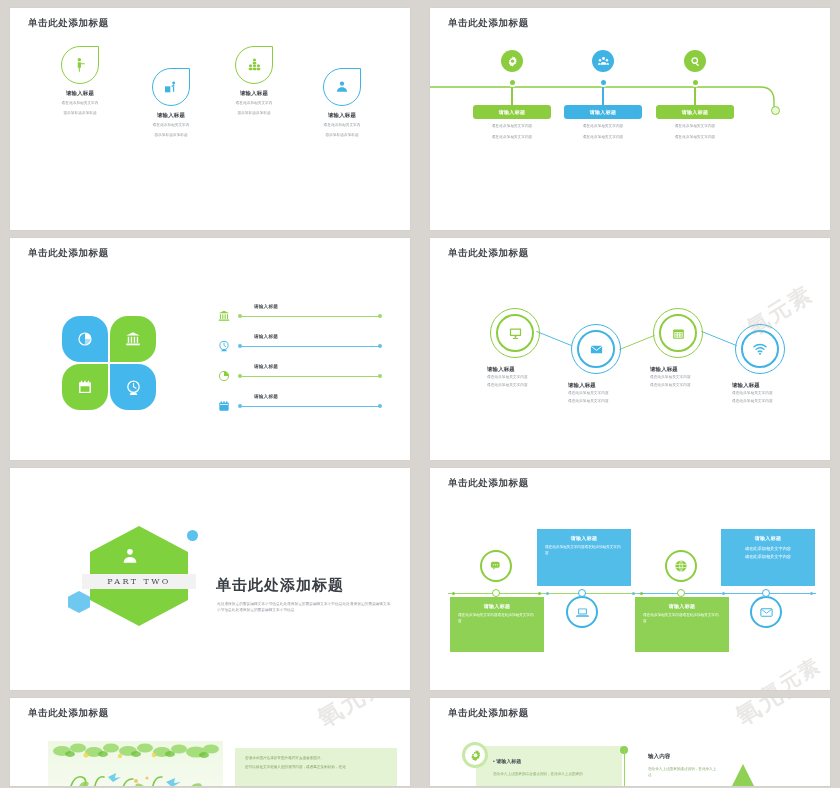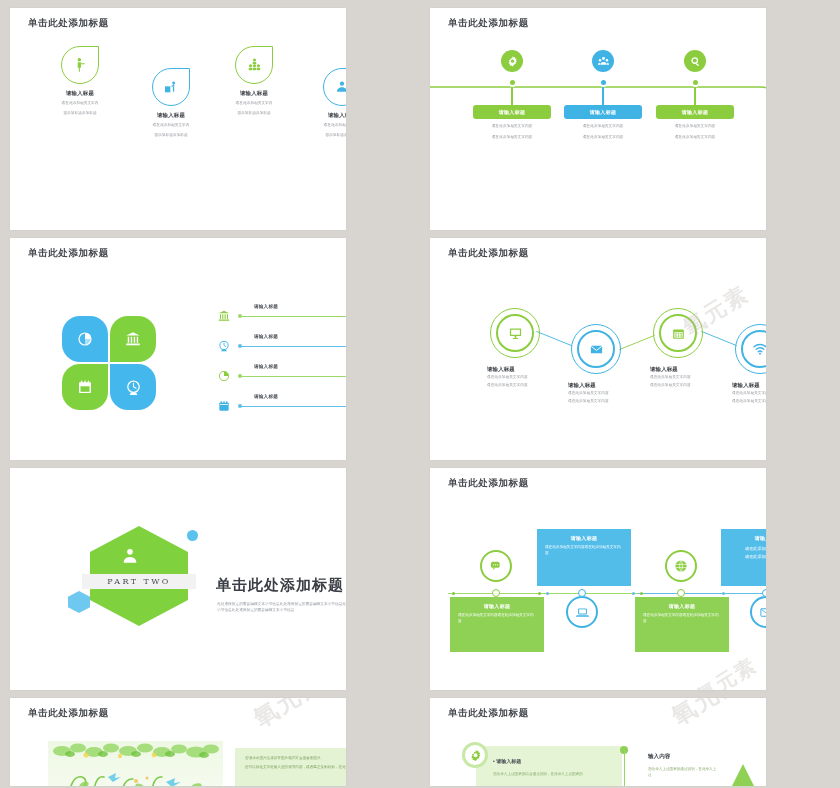--- a/index.html
+++ b/index.html
@@ -12,21 +12,21 @@
   }
   .deck{
     display:grid;
     grid-template-columns:420px 420px;
     grid-auto-rows:230px;
     width:840px;
   }
   .cell{position:relative;box-sizing:border-box;padding:8px 10px 0 10px;}
   .slide{
     position:relative;
-    width:336px;height:222px;
+    width:400px;height:222px;
     background:#ffffff;
     box-sizing:border-box;
     overflow:hidden;
     box-shadow:0 0 1px rgba(0,0,0,.10);
   }
   .stitle{
     position:absolute;left:18px;top:9px;
     font-size:9.5px;color:#44474c;letter-spacing:.6px;
     font-family:"DejaVu Serif","Liberation Serif",serif;
     font-weight:700;

